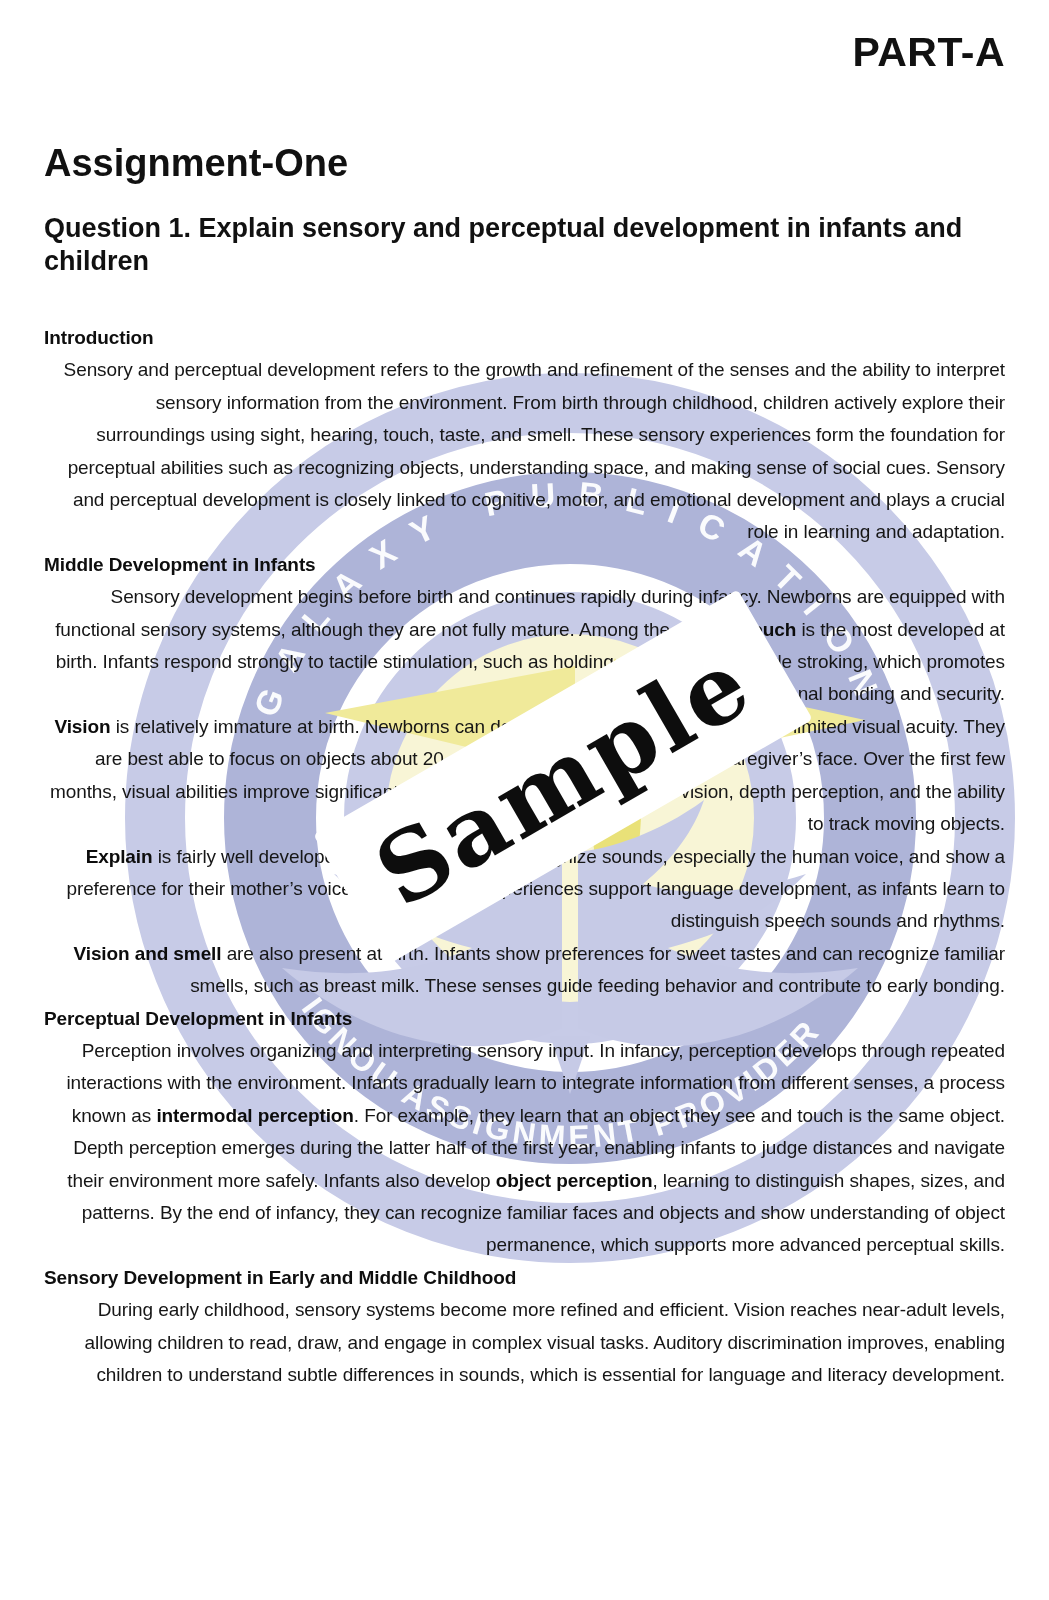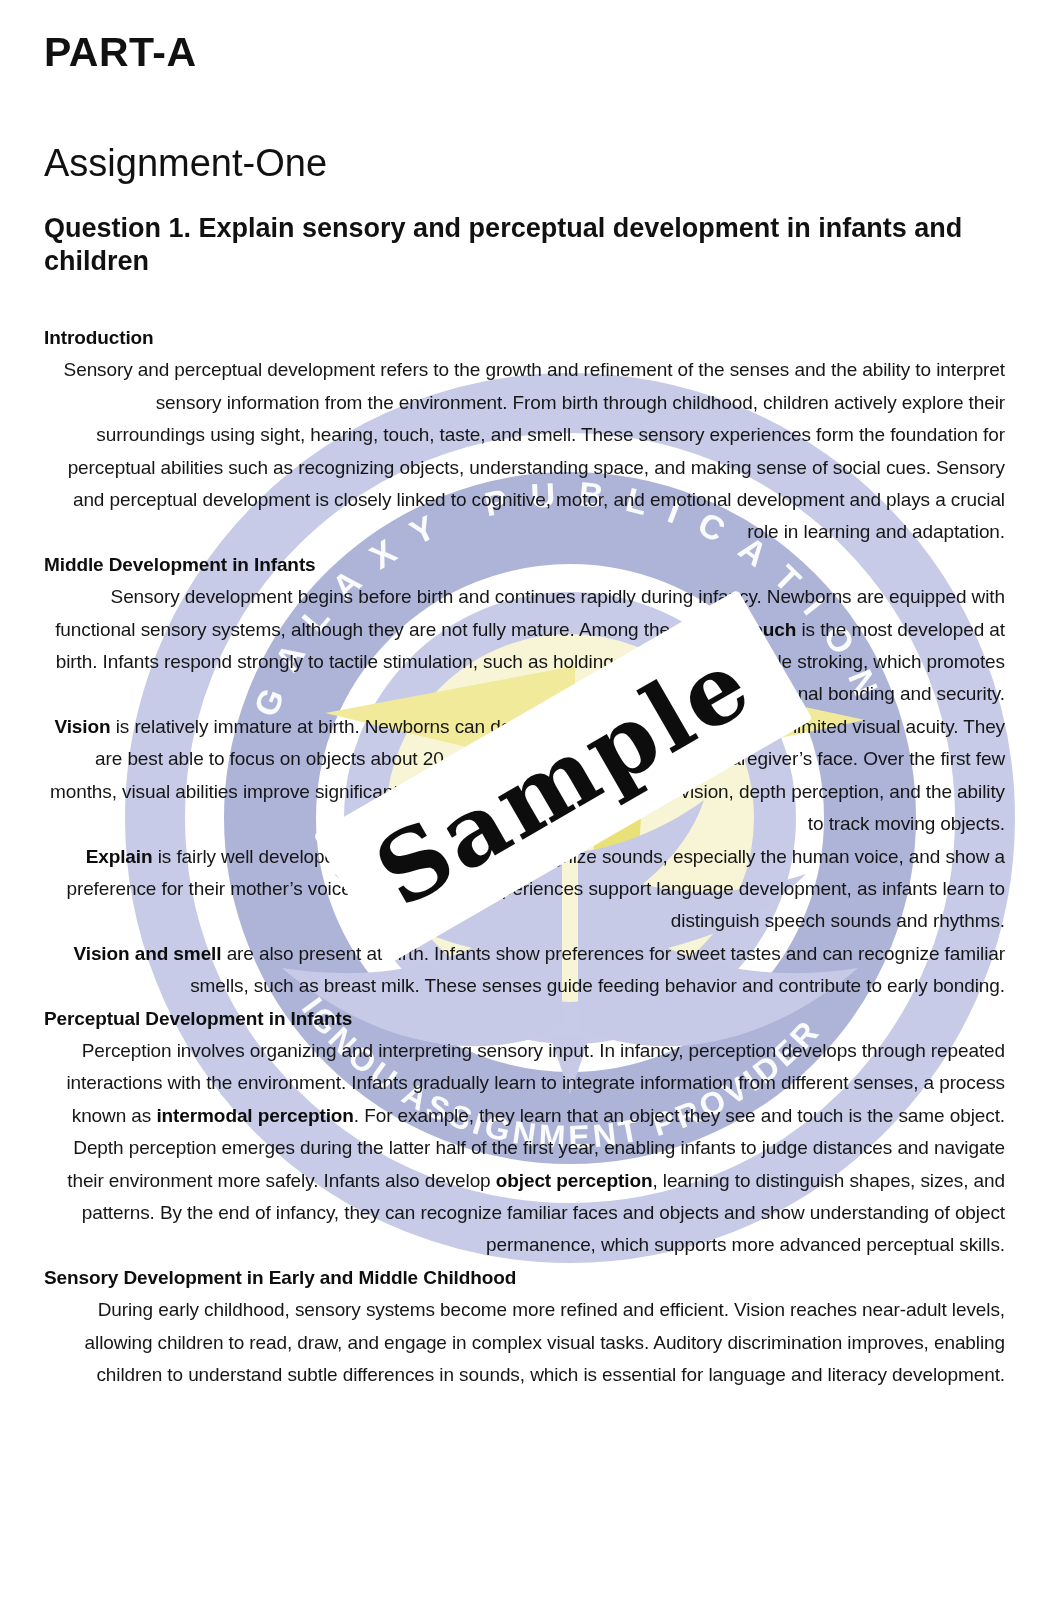--- a/index.html
+++ b/index.html
@@ -8,22 +8,22 @@
     font-family:"Liberation Sans",sans-serif;color:#161616;
   }
   .page{position:absolute;inset:0;background:#ffffff;}
 
   
   .logo-wm{position:absolute;left:120px;top:368px;width:900px;height:900px;z-index:0;}
   .logo-wm text{font-family:"Liberation Sans",sans-serif;font-weight:bold;fill:#ffffff;}
 
   
   .content{position:absolute;left:44px;top:28px;width:961px;z-index:1;}
-  h1.part-title{font-size:41px;line-height:48px;margin:0;font-weight:700;letter-spacing:.5px;color:#111;}
-  h2.assignment-title{font-size:38px;line-height:46px;margin:64px 0 0;font-weight:400;color:#111;}
+  h1.part-title{font-size:41px;line-height:48px;margin:0;font-weight:700;letter-spacing:.5px;color:#111;text-align:right;}
+  h2.assignment-title{font-size:38px;line-height:46px;margin:64px 0 0;font-weight:700;color:#111;}
   .question{font-size:27px;line-height:33px;font-weight:700;margin-top:26px;color:#111;}
   .bodytext{margin-top:44px;font-size:19px;line-height:32.4px;letter-spacing:-0.1px;}
   .bodytext section{margin:0;}
   .bodytext h3{font-size:inherit;line-height:inherit;margin:0;font-weight:700;color:#0e0e0e;}
   .bodytext p{margin:0;text-align:right;}
   .bodytext b{font-weight:700;color:#0c0c0c;}
 
   
   .sample-band{
     position:absolute;left:318px;top:702px;width:490px;height:150px;background:#ffffff;

